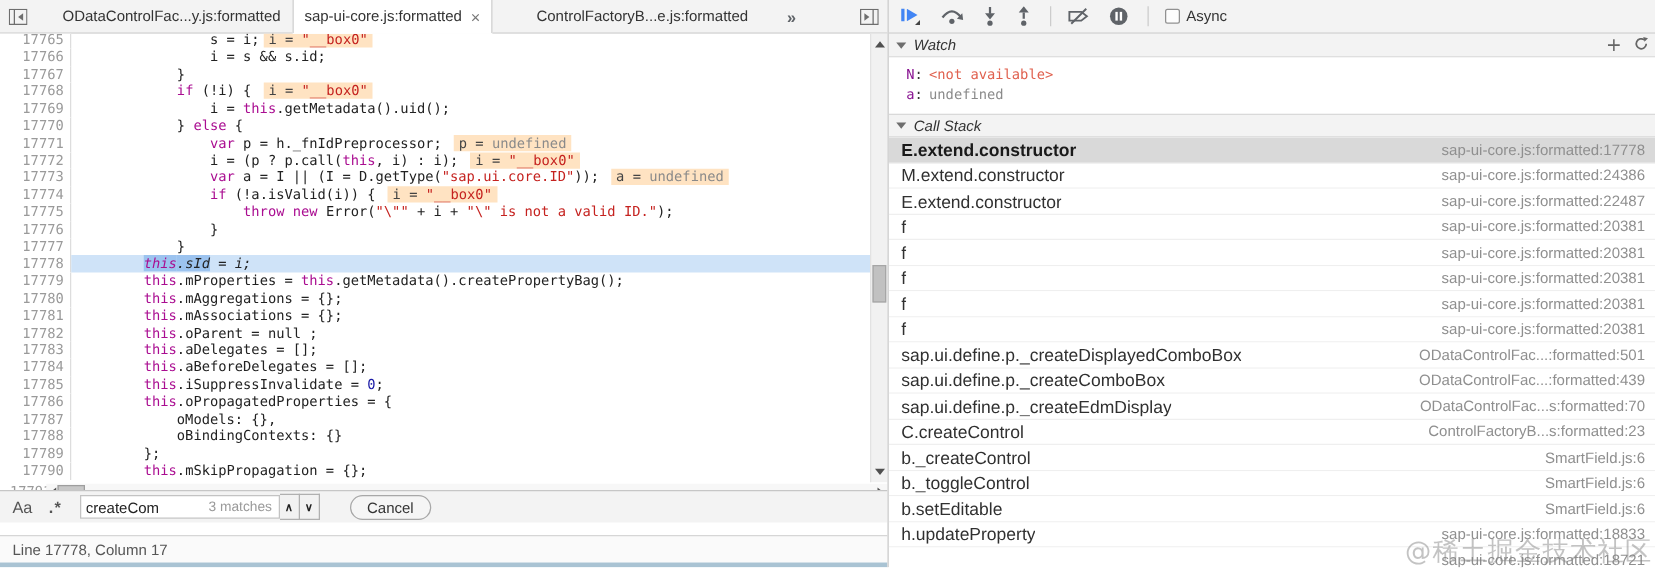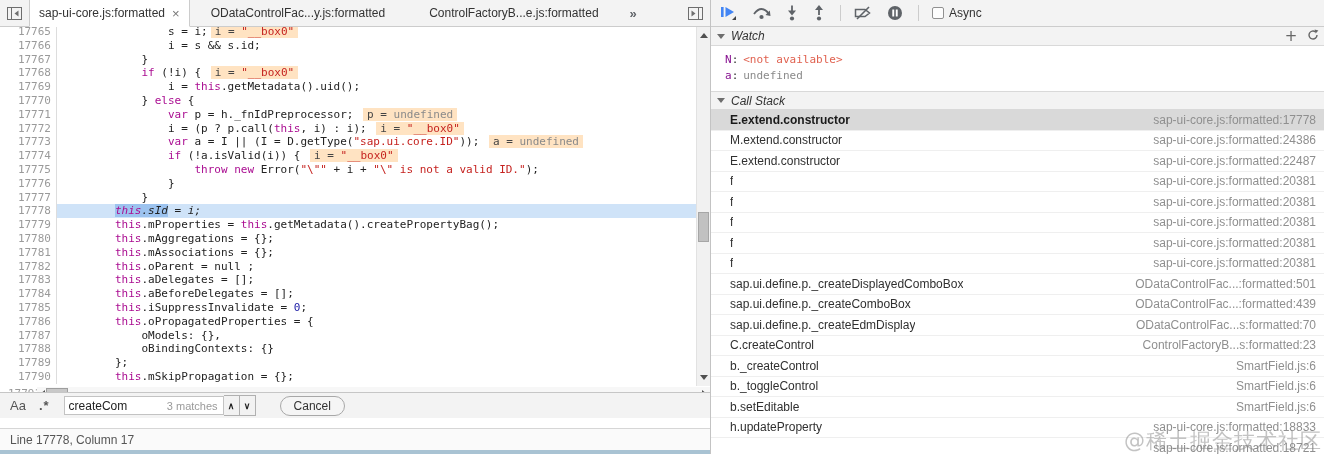--- a/index.html
+++ b/index.html
@@ -113,21 +113,21 @@
                font:11px "DejaVu Sans Mono", monospace; cursor:default; }
   .w-name { color:#881391; }
   .w-colon { color:#333; margin-right:5px; }
   .w-val.error { color:#e0614f; }
   .w-val.muted { color:#8a8a8a; }
 
   .cs-rows { background:#fff; }
   .cs-row { height:20.5px; display:flex; align-items:center; padding:0 8px 0 10px;
             border-bottom:1px solid #efefef; cursor:pointer; background:#fff; }
   .cs-row.selected { background:#d9d9d9; }
-  .cs-fn { font-size:12px; color:#303030; white-space:nowrap; overflow:hidden;margin-left:9px; }
+  .cs-fn { font-size:14px; color:#303030; white-space:nowrap; overflow:hidden; }
   .cs-row.selected .cs-fn { font-weight:bold; color:#1a1a1a; }
   .cs-loc { margin-left:auto; font-size:12px; color:#8f8f8f; white-space:nowrap; padding-left:12px; }
 
   .watermark { position:absolute; right:2px; bottom:-1px; font-size:21px; letter-spacing:1px;
                color:rgba(130,130,130,0.48); pointer-events:none; z-index:9;
                font-family:"DejaVu Sans", sans-serif; white-space:nowrap; }
 
   svg { display:block; }
 </style>
 </head>
@@ -140,26 +140,26 @@
     <div class="tabbar">
       <div class="panel-toggle">
         <span>
           <svg width="15" height="13" viewBox="0 0 15 13">
             <rect x="0.5" y="0.5" width="14" height="12" fill="none" stroke="#6e6e6e"></rect>
             <line x1="4.5" y1="0.5" x2="4.5" y2="12.5" stroke="#6e6e6e"></line>
             <path d="M11.5 3.5 L7.5 6.5 L11.5 9.5 Z" fill="#6e6e6e"></path>
           </svg>
         </span>
       </div>
+      <div class="tab plain">
+        <span>ODataControlFac...y.js:formatted</span>
+      </div>
       <div class="tab active">
         <span>sap-ui-core.js:formatted</span>
         <span class="tab-close">×</span>
-      </div>
-      <div class="tab plain">
-        <span>ODataControlFac...y.js:formatted</span>
       </div>
       <div class="tab plain2">
         <span>ControlFactoryB...e.js:formatted</span>
       </div>
       <div class="tab-overflow">»</div>
       <div class="tabbar-spacer"></div>
       <div class="panel-toggle">
         <span>
           <svg width="15" height="13" viewBox="0 0 15 13">
             <rect x="0.5" y="0.5" width="14" height="12" fill="none" stroke="#6e6e6e"></rect>

